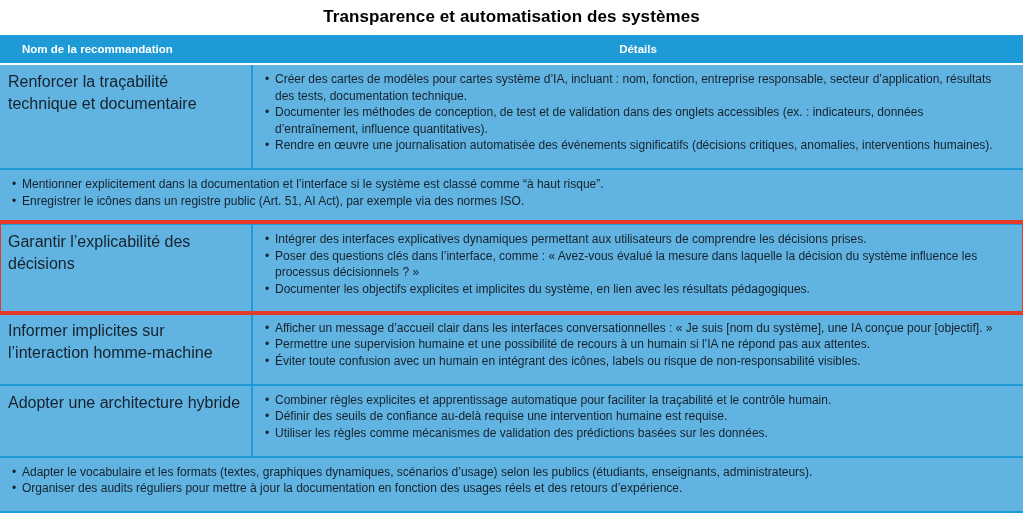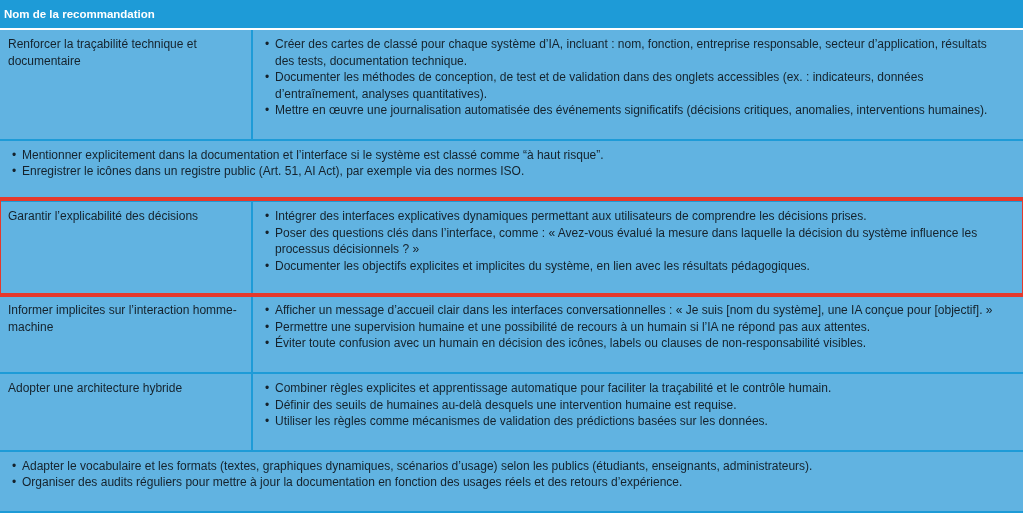--- a/index.html
+++ b/index.html
@@ -11,58 +11,60 @@
   }
   *{box-sizing:border-box;}
   html,body{margin:0;padding:0;width:1023px;height:513px;background:#ffffff;overflow:hidden;
     font-family:"Liberation Sans","DejaVu Sans",sans-serif;color:var(--text);}
   .page{width:1023px;height:513px;display:flex;flex-direction:column;}
   .title{flex:0 0 auto;text-align:center;font-size:17px;font-weight:600;color:#000;
     padding:7px 0 8px 0;letter-spacing:.1px;}
   .table{flex:1 1 auto;display:flex;flex-direction:column;border-bottom:2px solid var(--divider);}
   .thead{display:flex;background:var(--header-bg);color:#fff;font-weight:bold;font-size:11.5px;
     border-bottom:2px solid #fff;}
-  .thead .th-left{flex:0 0 253px;padding:8px 4px;}
+  .thead .th-left{flex:0 0 253px;padding:8px 22px;}
   .thead .th-right{flex:1 1 auto;padding:8px 8px;text-align:center;}
   .tbody{display:flex;flex-direction:column;flex:1 1 auto;}
   .row{display:flex;background:var(--row-bg);border-top:2px solid var(--divider);flex:1 0 auto;}
   .row:first-child{border-top:none;}
   .row.highlighted{position:relative;z-index:2;outline:4px solid var(--red);outline-offset:-1px;}
   .cell-left{flex:0 0 253px;border-right:2px solid var(--divider);padding:6px 10px 6px 8px;
-    font-size:12px;line-height:1.38;}
+    font-size:16px;line-height:1.38;}
   .cell-right{flex:1 1 auto;padding:6px 10px 6px 6px;}
   ul.details{margin:0;padding:0;list-style:none;font-size:12px;line-height:1.38;}
   ul.details li{display:flex;}
   .blt{flex:0 0 aupx;flex-basis:auto;width:16px;text-align:center;flex-shrink:0;}
   .txt{flex:1 1 auto;padding-right:4px;}
 </style>
 </head>
 <body>
 
 <div class="page">
+  <div class="title">Transparence et automatisation des systèmes</div>
   <div class="table">
     <div class="thead">
       <div class="th-left">Nom de la recommandation</div>
+      <div class="th-right">Détails</div>
     </div>
     <div class="tbody">
         <div class="row">
           <div class="cell-left">Renforcer la traçabilité technique et documentaire</div>
           <div class="cell-right">
             <ul class="details">
               <li>
                 <span class="blt">•</span>
-                <span class="txt">Créer des cartes de classé pour chaque système d’IA, incluant : nom, fonction, entreprise responsable, secteur d’application, résultats des tests, documentation technique.</span>
+                <span class="txt">Créer des cartes de modèles pour cartes système d’IA, incluant : nom, fonction, entreprise responsable, secteur d’application, résultats des tests, documentation technique.</span>
               </li>
               <li>
                 <span class="blt">•</span>
-                <span class="txt">Documenter les méthodes de conception, de test et de validation dans des onglets accessibles (ex. : indicateurs, données d’entraînement, analyses quantitatives).</span>
+                <span class="txt">Documenter les méthodes de conception, de test et de validation dans des onglets accessibles (ex. : indicateurs, données d’entraînement, influence quantitatives).</span>
               </li>
               <li>
                 <span class="blt">•</span>
-                <span class="txt">Mettre en œuvre une journalisation automatisée des événements significatifs (décisions critiques, anomalies, interventions humaines).</span>
+                <span class="txt">Rendre en œuvre une journalisation automatisée des événements significatifs (décisions critiques, anomalies, interventions humaines).</span>
               </li>
             </ul>
           </div>
         </div>
         <div class="row">
           <div class="cell-right">
             <ul class="details">
               <li>
                 <span class="blt">•</span>
                 <span class="txt">Mentionner explicitement dans la documentation et l’interface si le système est classé comme “à haut risque”.</span>
@@ -100,36 +102,36 @@
               <li>
                 <span class="blt">•</span>
                 <span class="txt">Afficher un message d’accueil clair dans les interfaces conversationnelles : « Je suis [nom du système], une IA conçue pour [objectif]. »</span>
               </li>
               <li>
                 <span class="blt">•</span>
                 <span class="txt">Permettre une supervision humaine et une possibilité de recours à un humain si l’IA ne répond pas aux attentes.</span>
               </li>
               <li>
                 <span class="blt">•</span>
-                <span class="txt">Éviter toute confusion avec un humain en décision des icônes, labels ou clauses de non-responsabilité visibles.</span>
+                <span class="txt">Éviter toute confusion avec un humain en intégrant des icônes, labels ou risque de non-responsabilité visibles.</span>
               </li>
             </ul>
           </div>
         </div>
         <div class="row">
           <div class="cell-left">Adopter une architecture hybride</div>
           <div class="cell-right">
             <ul class="details">
               <li>
                 <span class="blt">•</span>
                 <span class="txt">Combiner règles explicites et apprentissage automatique pour faciliter la traçabilité et le contrôle humain.</span>
               </li>
               <li>
                 <span class="blt">•</span>
-                <span class="txt">Définir des seuils de humaines au-delà desquels une intervention humaine est requise.</span>
+                <span class="txt">Définir des seuils de confiance au-delà requise une intervention humaine est requise.</span>
               </li>
               <li>
                 <span class="blt">•</span>
                 <span class="txt">Utiliser les règles comme mécanismes de validation des prédictions basées sur les données.</span>
               </li>
             </ul>
           </div>
         </div>
         <div class="row">
           <div class="cell-right">

